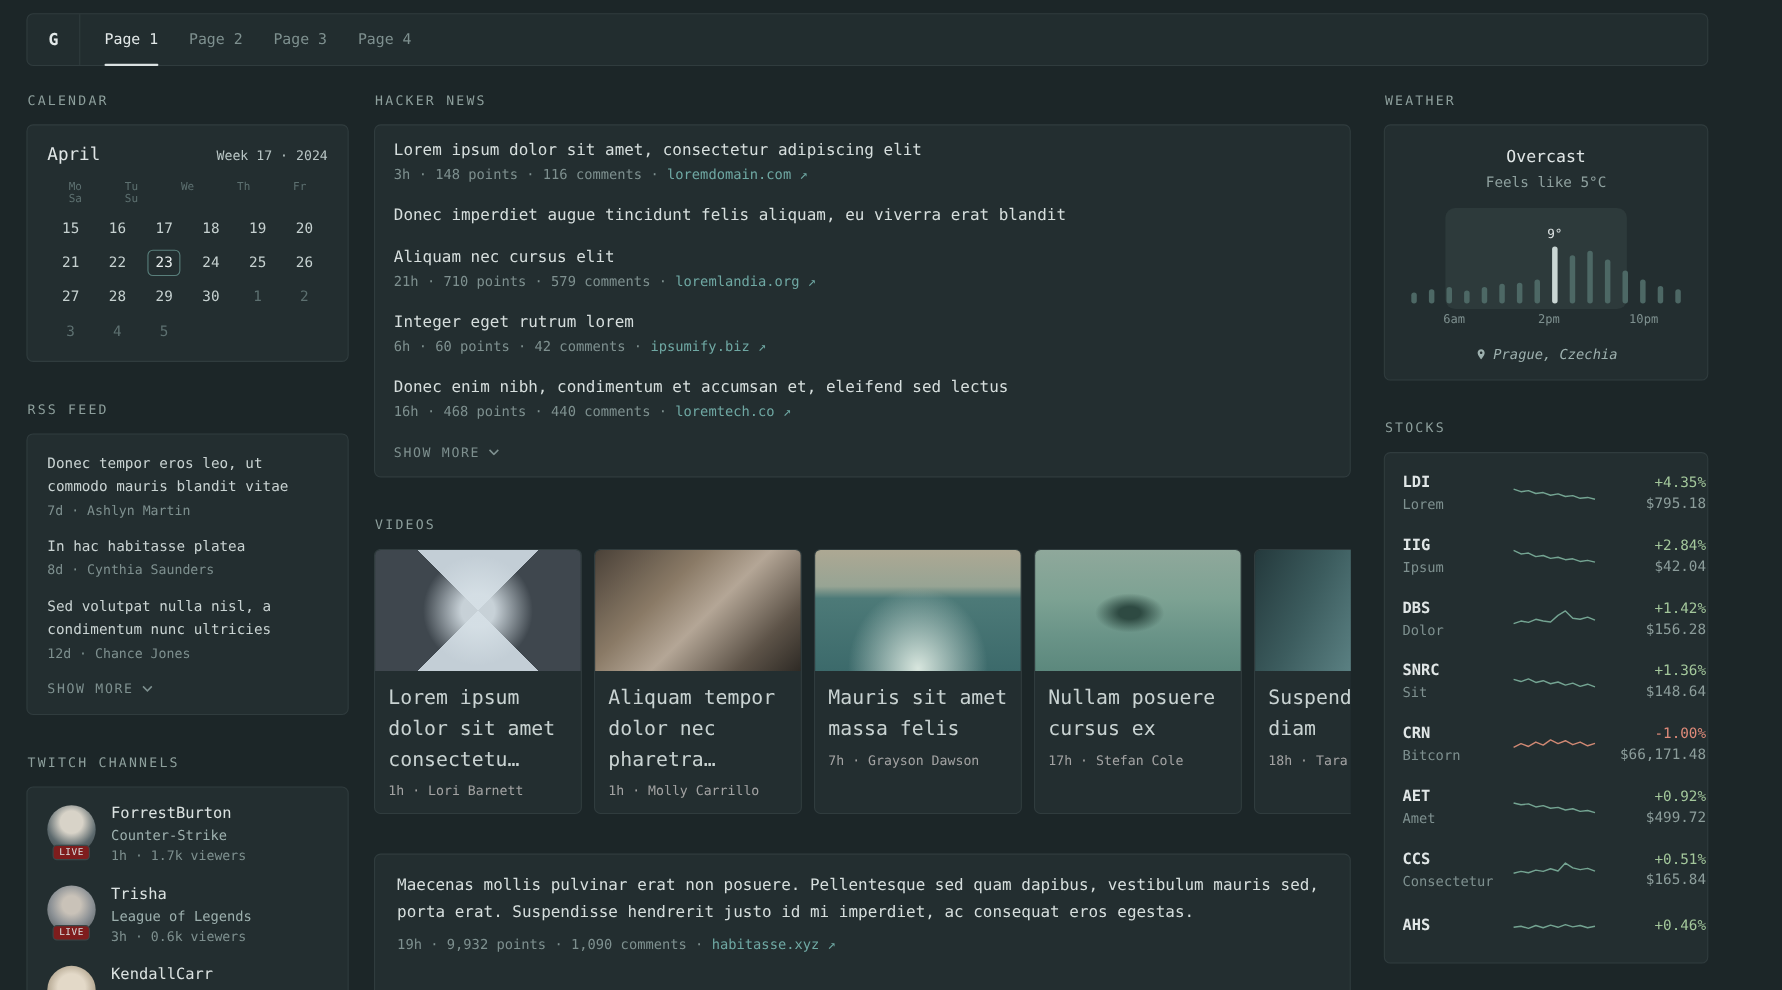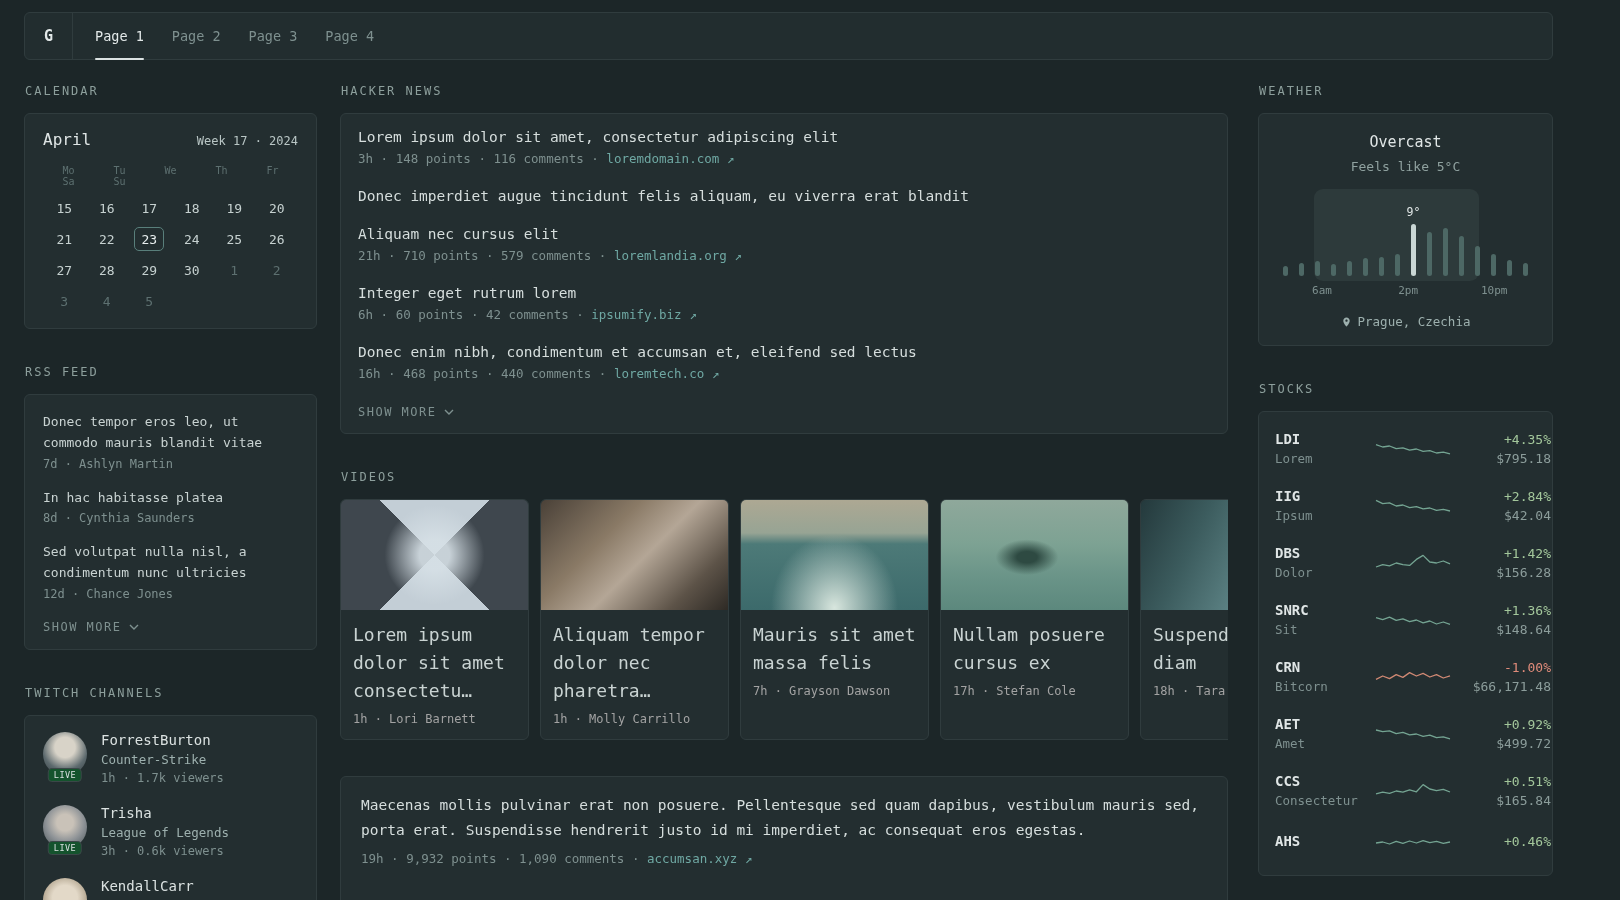--- a/index.html
+++ b/index.html
@@ -50,21 +50,21 @@
   .show-more svg { stroke:#7e908f; }
 
   
   .twitch-card { padding:16px 18px; }
   .channel { display:flex; gap:14px; margin-bottom:20px; align-items:flex-start; cursor:pointer; }
   .avatar-wrap { position:relative; width:44px; flex:none; }
   .avatar { width:44px; height:44px; border-radius:50%; }
   .avatar-1 { background:radial-gradient(circle at 50% 35%, #d8d3c8 0 28%, #5d6a6e 62%, #2c3538 100%); }
   .avatar-2 { background:radial-gradient(circle at 50% 40%, #c9c2b8 0 24%, #8d9296 55%, #3f4a4e 100%); }
   .avatar-3 { background:radial-gradient(circle at 50% 45%, #e3d9c8 0 38%, #b1a48e 70%, #6b6a5e 100%); }
-  .live-badge { position:absolute; left:50%; transform:translateX(-50%); bottom:-6px; background:#14532d; border:1px solid #3b4748; border-radius:4px; font-size:8.5px; letter-spacing:.5px; padding:1px 5px; color:#d9e0e0; }
+  .live-badge { position:absolute; left:50%; transform:translateX(-50%); bottom:-6px; background:#7f1d1d; border:1px solid #3b4748; border-radius:4px; font-size:8.5px; letter-spacing:.5px; padding:1px 5px; color:#d9e0e0; }
   .channel-name { font-size:14px; color:#dbe2e1; }
   .channel-game { font-size:12.5px; color:#9db0ae; margin-top:4px; }
   .channel-meta { font-size:12px; color:#7e908f; margin-top:4px; }
 
   
   .hn-card { padding:15px 17px 14px; }
   .hn-item { margin-bottom:22px; }
   .hn-title { font-size:14.5px; color:#d6dedd; cursor:pointer; white-space:nowrap; overflow:hidden; }
   .hn-meta { font-size:12.5px; color:#7e908f; margin-top:6px; }
   .domain-link { color:var(--accent); cursor:pointer; }
@@ -95,21 +95,21 @@
   .weather-chart { position:relative; height:82px; margin-top:20px; }
   .chart-highlight { position:absolute; top:-5px; bottom:-5px; border-radius:9px; background:rgba(140,165,158,0.10); }
   .bars { position:relative; display:flex; height:100%; align-items:flex-end; padding:0 2px; }
   .bar-col { flex:1; display:flex; flex-direction:column; align-items:center; justify-content:flex-end; }
   .bar { width:5px; border-radius:2.5px; background:var(--bar); }
   .bar.current { background:var(--bar-current); }
   .bar-label { font-size:11.5px; color:#e0e6e6; margin-bottom:5px; }
   .time-labels { position:relative; height:14px; margin-top:8px; }
   .time-labels span { position:absolute; transform:translateX(-50%); font-size:11px; color:#7e908f; }
   .tl-0 { left:18%; } .tl-1 { left:51%; } .tl-2 { left:84%; }
-  .weather-loc { margin-top:16px; display:flex; align-items:center; justify-content:center; gap:6px; color:#9db0ae; font-size:12.5px; cursor:pointer; }
+  .weather-loc { margin-top:16px; display:flex; align-items:center; justify-content:center; gap:6px; color:#9db0ae; font-size:12.5px; cursor:pointer;font-style:italic; }
   .weather-loc svg { fill:#9db0ae; }
 
   
   .stocks-card { padding:8px 16px; }
   .stock-row { display:flex; align-items:center; padding:11px 0; cursor:pointer; }
   .stock-id { width:100px; flex:none; }
   .stock-symbol { font-size:14px; font-weight:bold; color:#e0e6e6; }
   .stock-name { font-size:12.5px; color:#7e908f; margin-top:4px; }
   .stock-spark { flex:1; display:flex; justify-content:center; align-items:center; }
   .stock-vals { width:100px; flex:none; text-align:right; }
@@ -319,21 +319,21 @@
               </div>
             </div>
           </div>
       </section>
 
       <section class="section">
         <div class="card sub-card">
           <div>
               <div class="hn-item">
                 <div class="sub-title">Maecenas mollis pulvinar erat non posuere. Pellentesque sed quam dapibus, vestibulum mauris sed, porta erat. Suspendisse hendrerit justo id mi imperdiet, ac consequat eros egestas.</div>
-                <div class="sub-meta"><span>19h · 9,932 points · 1,090 comments · </span><span class="domain-link">accumsan.xyz ↗</span></div>
+                <div class="sub-meta"><span>19h · 9,932 points · 1,090 comments · </span><span class="domain-link">habitasse.xyz ↗</span></div>
               </div>
             </div>
         </div>
       </section>
 
     </main>
 
     <aside class="col-right">
 
       <section class="section">

